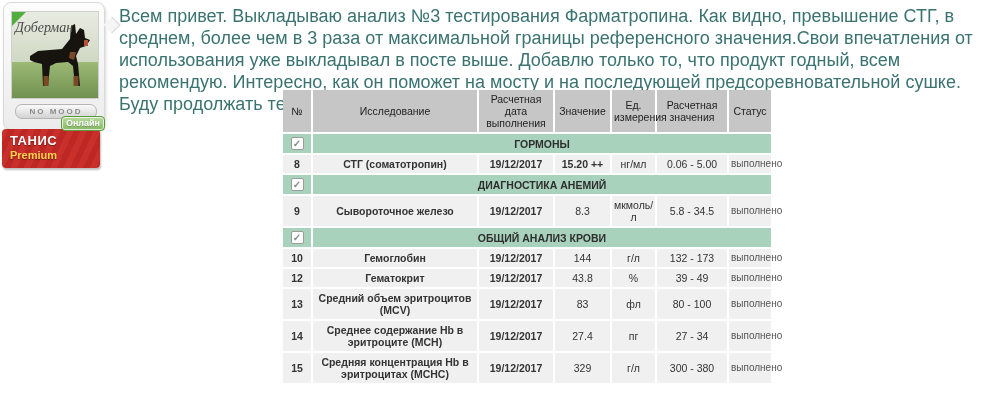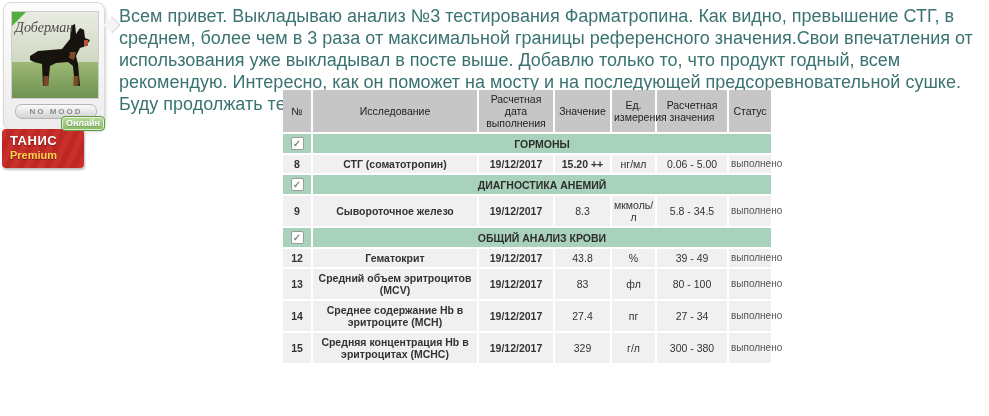--- a/index.html
+++ b/index.html
@@ -21,21 +21,21 @@
     font-family:"Liberation Serif", serif; font-style:italic; font-size:14px; color:#4a4a4a; }
   .mood-btn { position:absolute; left:11px; top:101px; width:82px; height:15px;
     background:linear-gradient(#fbfbfb,#d2d2d2); border:1px solid #b5b5b5; border-radius:7px;
     font-size:8px; letter-spacing:2px; color:#8a8a8a; text-transform:uppercase;
     text-align:center; line-height:13px; font-weight:bold; cursor:pointer; }
   .online-badge { position:absolute; left:61px; top:116px; width:44px; height:15px; z-index:5;
     background:linear-gradient(#b8dba0,#86bb62); border:1px solid #5a9a3c; border-radius:4px;
     box-shadow:inset 0 0 0 1px rgba(255,255,255,.7);
     color:#fff; font-size:9px; font-weight:bold; text-align:center; line-height:13px;
     text-shadow:0 1px 1px rgba(0,0,0,.25); }
-  .name-banner { position:absolute; left:2px; top:129px; width:82px; height:39px; z-index:2;
+  .name-banner { position:absolute; left:2px; top:129px; width:98px; height:39px; z-index:2;
     background:repeating-linear-gradient(115deg,#c9302c 0 6px,#bd2824 6px 12px);
     border-radius:4px; box-shadow:1px 2px 2px rgba(0,0,0,.25); padding:4px 8px; }
   .user-name { color:#fff; font-size:13px; font-weight:bold; letter-spacing:.5px;
     text-shadow:0 1px 1px rgba(0,0,0,.4); }
   .user-tier { color:#ffd34d; font-size:11px; font-weight:bold; margin-top:1px;
     text-shadow:0 1px 1px rgba(0,0,0,.4); }
 
   
   .post-body { position:absolute; left:119px; top:5px; width:866px;
     font-size:18px; line-height:22px; color:#3a7370; }
@@ -145,20 +145,29 @@
           <td class="c-value">8.3</td>
           <td class="c-unit">мкмоль/л</td>
           <td class="c-range">5.8 - 34.5</td>
           <td class="c-status">выполнено</td>
         </tr>
         <tr class="section">
           <td><span class="chk">✓</span></td>
           <td colspan="6">ОБЩИЙ АНАЛИЗ КРОВИ</td>
         </tr>
         <tr>
+          <td class="c-num">10</td>
+          <td class="c-name">Гемоглобин</td>
+          <td class="c-date">19/12/2017</td>
+          <td class="c-value">144</td>
+          <td class="c-unit">г/л</td>
+          <td class="c-range">132 - 173</td>
+          <td class="c-status">выполнено</td>
+        </tr>
+        <tr>
           <td class="c-num">12</td>
           <td class="c-name">Гематокрит</td>
           <td class="c-date">19/12/2017</td>
           <td class="c-value">43.8</td>
           <td class="c-unit">%</td>
           <td class="c-range">39 - 49</td>
           <td class="c-status">выполнено</td>
         </tr>
         <tr>
           <td class="c-num">13</td>

